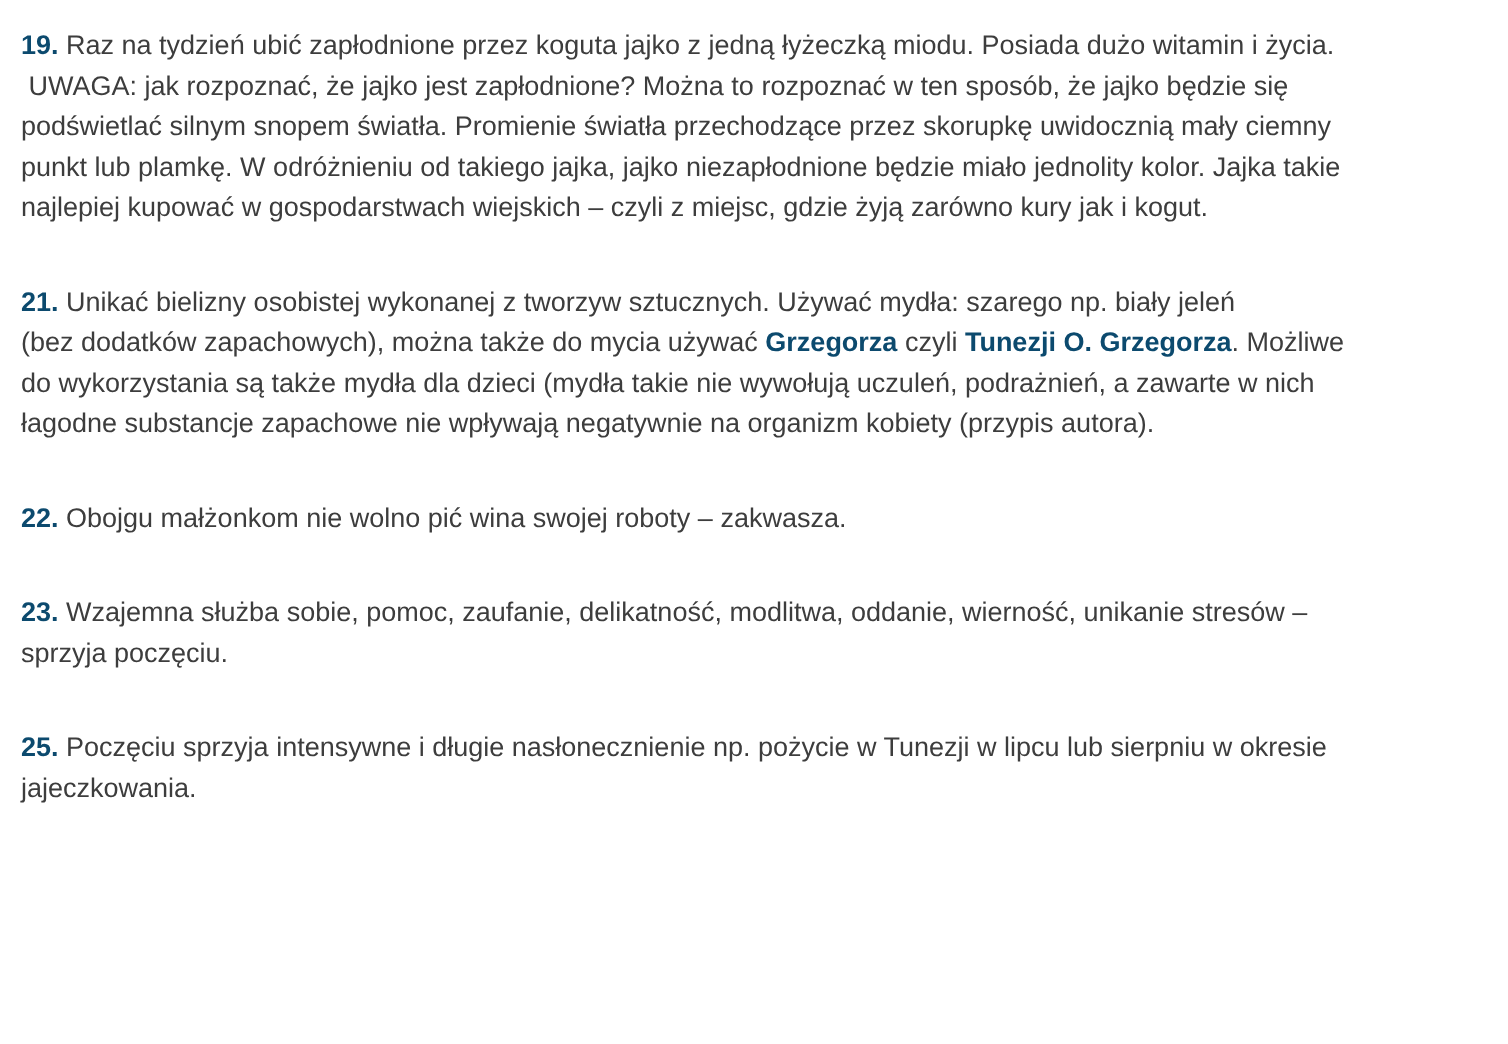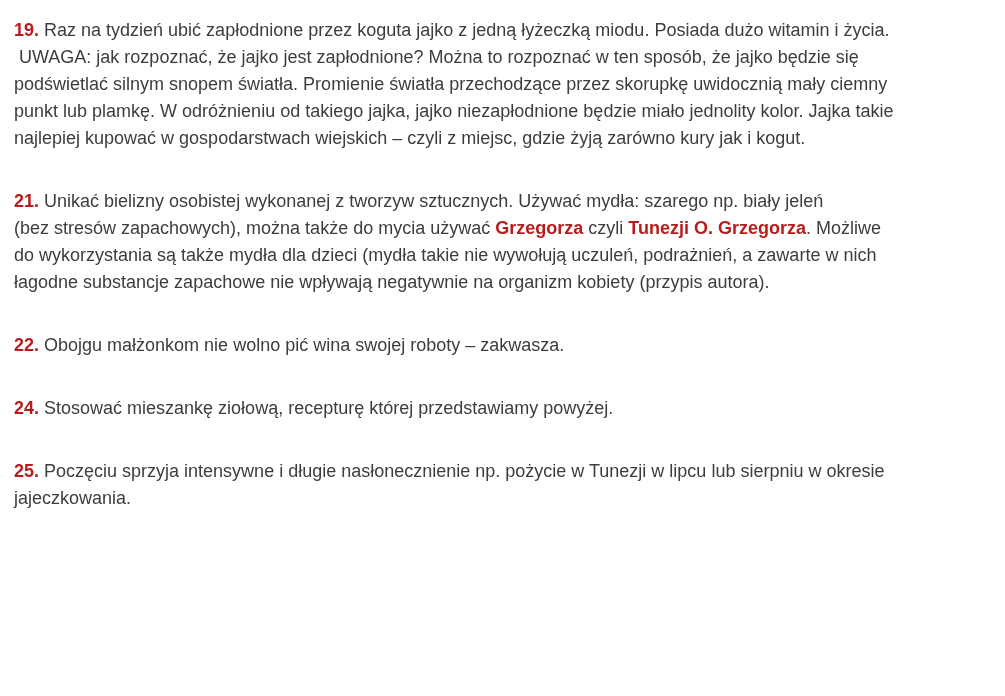--- a/index.html
+++ b/index.html
@@ -19,33 +19,34 @@
     line-height: 27px;
     color: #3d3d3d;
     -webkit-font-smoothing: antialiased;
   }
   .para {
     margin: 0 0 36px 0;
     white-space: pre-wrap;
   }
   .para strong, .num {
     font-weight: 700;
-    color: #b91c1c;
+    color: #0c4a6e;
   }
 </style>
 </head>
 <body>
 
 <main class="doc">
     <p class="para"><strong class="num">19.</strong><span><span> Raz na tydzień ubić zapłodnione przez koguta jajko z jedną łyżeczką miodu. Posiada dużo witamin i życia.
  UWAGA: jak rozpoznać, że jajko jest zapłodnione? Można to rozpoznać w ten sposób, że jajko będzie się
 podświetlać silnym snopem światła. Promienie światła przechodzące przez skorupkę uwidocznią mały ciemny
 punkt lub plamkę. W odróżnieniu od takiego jajka, jajko niezapłodnione będzie miało jednolity kolor. Jajka takie
 najlepiej kupować w gospodarstwach wiejskich – czyli z miejsc, gdzie żyją zarówno kury jak i kogut.</span></span></p>
     <p class="para"><strong class="num">21.</strong><span><span> Unikać bielizny osobistej wykonanej z tworzyw sztucznych. Używać mydła: szarego np. biały jeleń
-(bez stresów zapachowych), można także do mycia używać </span><strong>Grzegorza</strong><span> czyli </span><strong>Tunezji O. Grzegorza</strong><span>. Możliwe
+(bez dodatków zapachowych), można także do mycia używać </span><strong>Grzegorza</strong><span> czyli </span><strong>Tunezji O. Grzegorza</strong><span>. Możliwe
 do wykorzystania są także mydła dla dzieci (mydła takie nie wywołują uczuleń, podrażnień, a zawarte w nich
 łagodne substancje zapachowe nie wpływają negatywnie na organizm kobiety (przypis autora).</span></span></p>
     <p class="para"><strong class="num">22.</strong><span><span> Obojgu małżonkom nie wolno pić wina swojej roboty – zakwasza.</span></span></p>
-    <p class="para"><strong class="num">24.</strong><span><span> Stosować mieszankę ziołową, recepturę której przedstawiamy powyżej.</span></span></p>
+    <p class="para"><strong class="num">23.</strong><span><span> Wzajemna służba sobie, pomoc, zaufanie, delikatność, modlitwa, oddanie, wierność, unikanie stresów –
+sprzyja poczęciu.</span></span></p>
     <p class="para"><strong class="num">25.</strong><span><span> Poczęciu sprzyja intensywne i długie nasłonecznienie np. pożycie w Tunezji w lipcu lub sierpniu w okresie
 jajeczkowania.</span></span></p>
   </main>
 
 </body></html>

